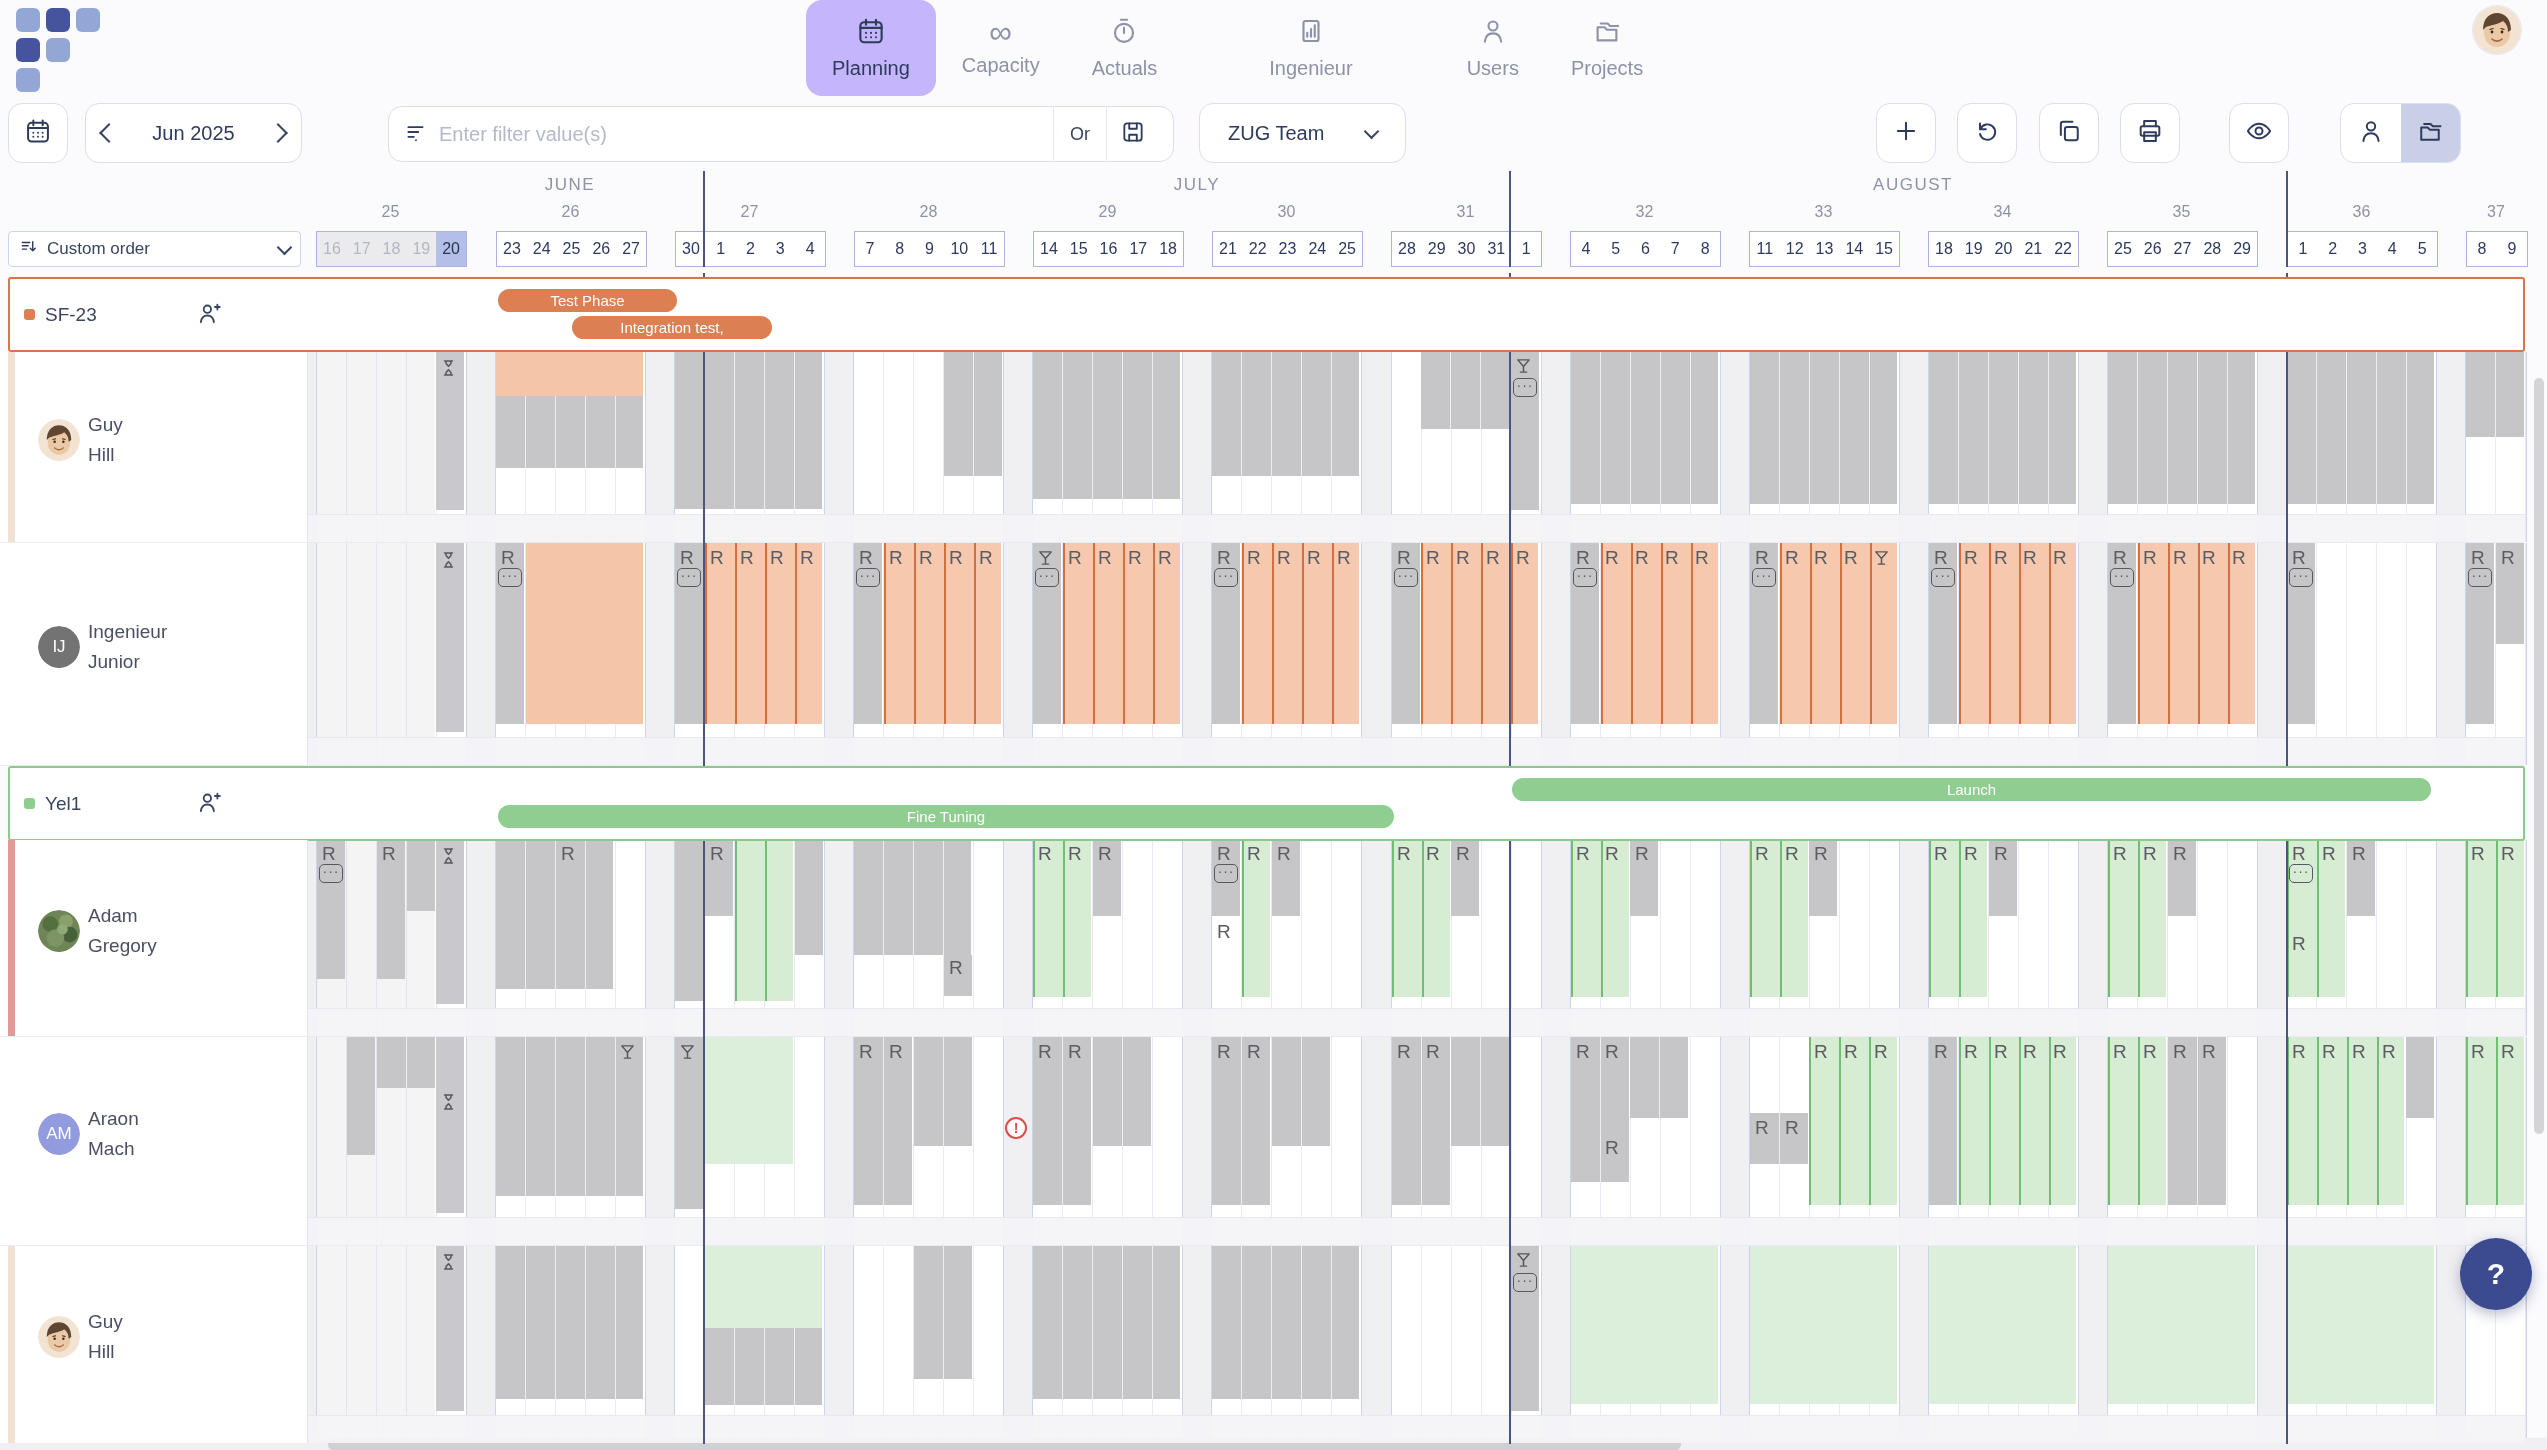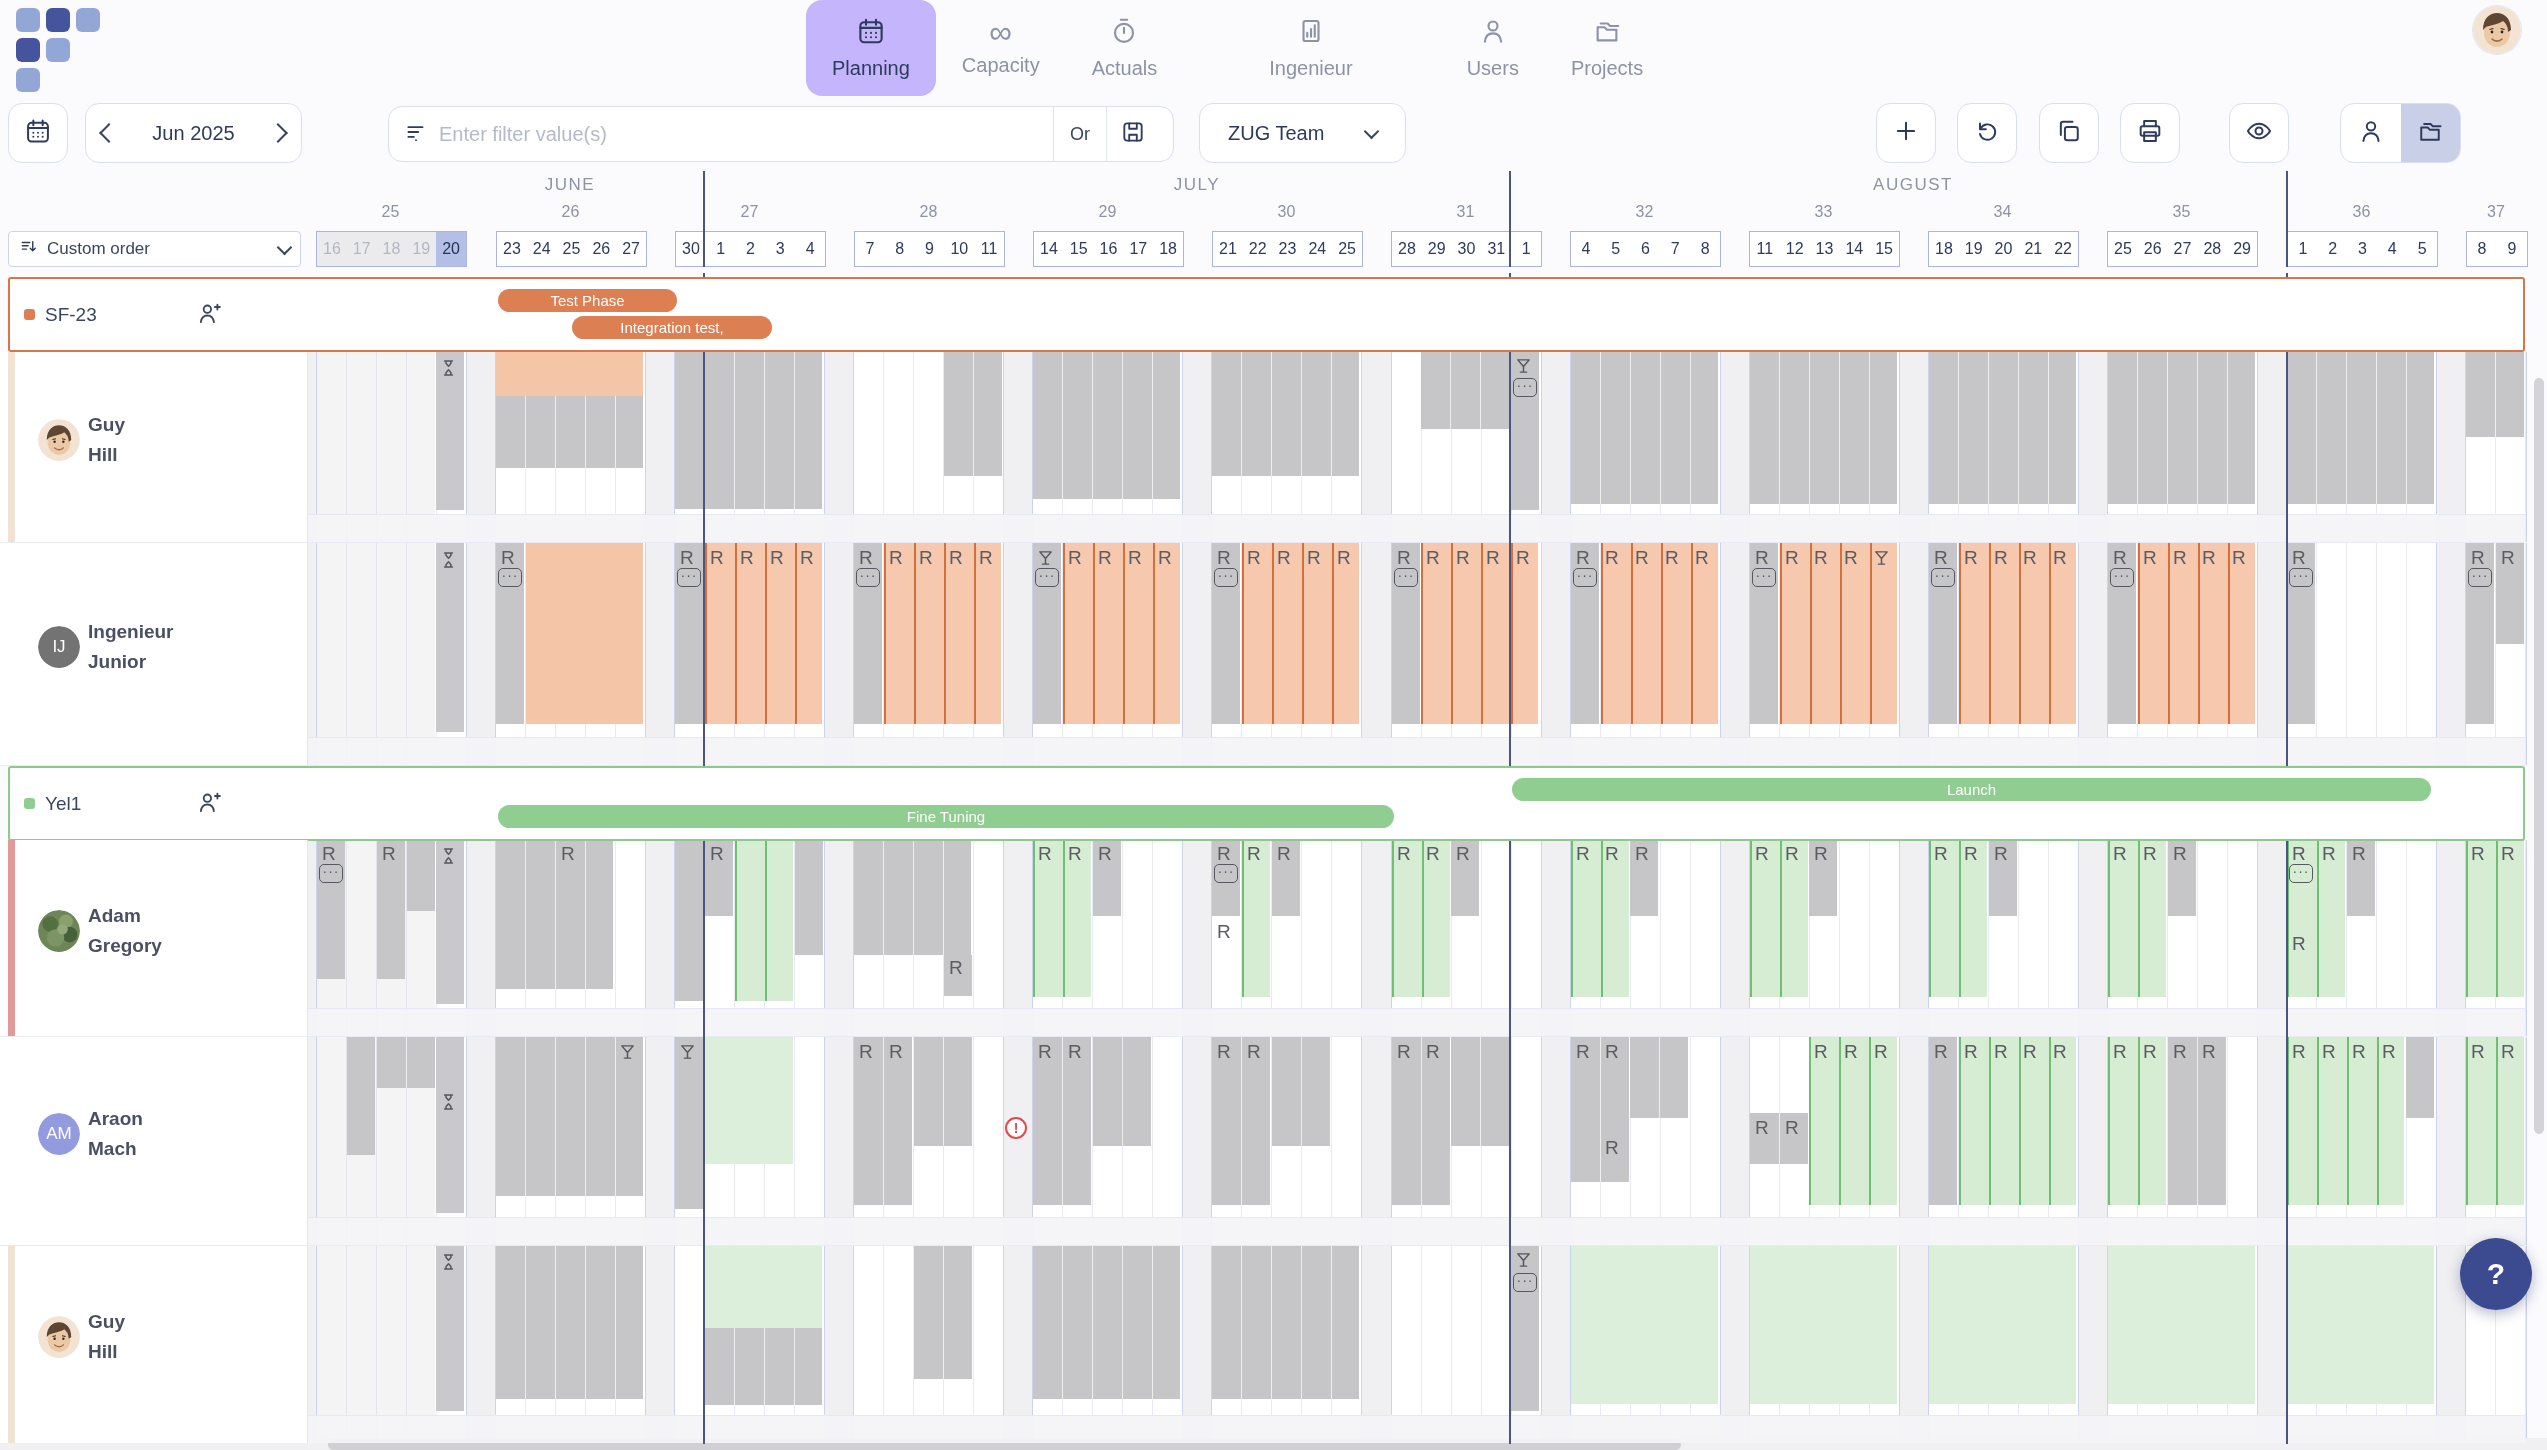--- a/index.html
+++ b/index.html
@@ -61,21 +61,21 @@
   .corner .txt { font-size:17px; color:#3a4560; flex:1; }
   .corner svg { width:20px; height:20px; }
 
   
   .gridbody { position:absolute; left:0; top:273px; width:2098px; height:1171px; }
   .mline { position:absolute; width:2px; background:#4a5680; z-index:6; pointer-events:none; }
 
   .prow { position:absolute; left:0; width:2525px; border-bottom:1px solid #e9ebf4; background:#fff; }
   .prow .panel { position:absolute; left:0; top:0; width:308px; height:100%; background:#fff; border-right:1px solid #e2e5f1; z-index:7; }
   .stripe { position:absolute; left:8px; top:0; width:7px; height:100%; }
-  .pname { position:absolute; left:88px; font-size:19px; color:#4b4f63; line-height:30px;font-weight:bold; }
+  .pname { position:absolute; left:88px; font-size:19px; color:#4b4f63; line-height:30px; }
   .pavatar { position:absolute; left:38px; width:42px; height:42px; border-radius:50%; overflow:hidden; }
   .body { position:absolute; left:308px; top:0; right:0; height:100%; background:#f0f0f3; }
   .wk { position:absolute; top:0; height:100%; background:#fff; border-left:1px solid #ccd3ec; border-right:1px solid #ccd3ec;
       background-image:repeating-linear-gradient(90deg, transparent 0px, transparent 29px, #e8ebf6 29px, #e8ebf6 30px); }
   .pastshade { position:absolute; top:0; height:100%; background:rgba(210,210,216,0.25); z-index:2; }
   .strip { position:absolute; left:0; right:0; bottom:0; height:28px; background:rgba(244,244,247,0.93); border-top:1px solid #e6e8f2; z-index:4; }
   .bar { position:absolute; z-index:3; }
   .c-g { background-image:repeating-linear-gradient(90deg, #c6c6c9 0px, #c6c6c9 29px, rgba(255,255,255,0.7) 29px, rgba(255,255,255,0.7) 30px); background-color:#c6c6c9; }
   .c-h { background:#c9c9cd; }
   .c-O { background:#f5c5a8; }

